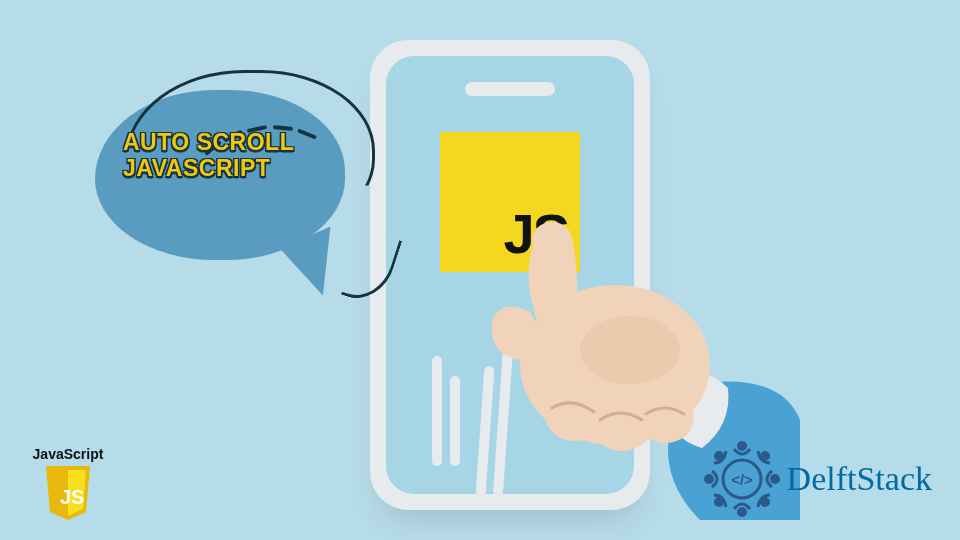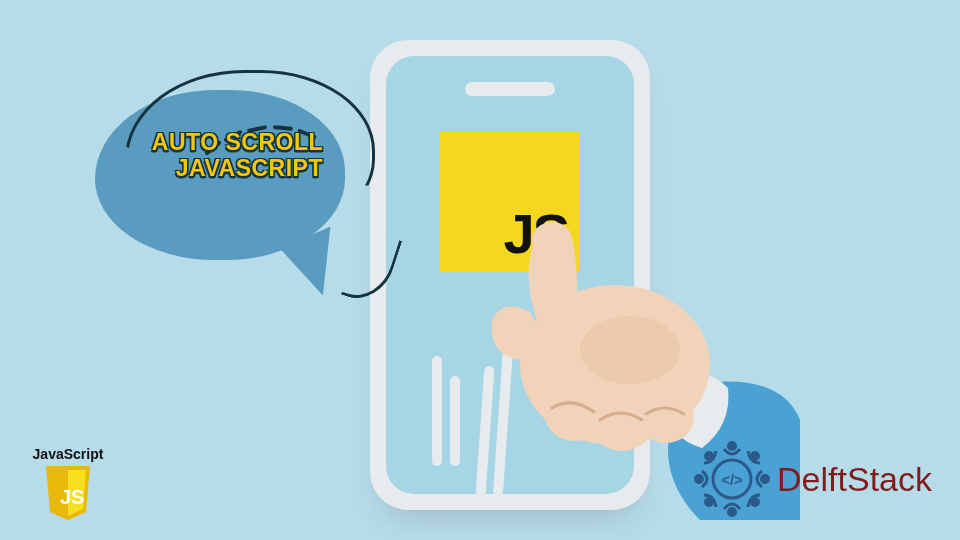--- a/index.html
+++ b/index.html
@@ -119,21 +119,21 @@
   }
   .dashes .d1 { left: 0; top: 22px; transform: rotate(-40deg); }
   .dashes .d2 { left: 20px; top: 10px; transform: rotate(-28deg); }
   .dashes .d3 { left: 44px; top: 3px; transform: rotate(-12deg); }
   .dashes .d4 { left: 70px; top: 2px; transform: rotate(6deg); }
   .dashes .d5 { left: 94px; top: 8px; transform: rotate(22deg); }
   .bubble-text {
     position: absolute;
     left: 28px; top: 60px;
     width: 200px;
-    text-align: right;
+    text-align: left;
     font-weight: 900;
     font-size: 23px;
     line-height: 1.12;
     color: #f2c70f;
     text-shadow:
       -1.5px -1.5px 0 #16343f,
        1.5px -1.5px 0 #16343f,
       -1.5px  1.5px 0 #16343f,
        1.5px  1.5px 0 #16343f,
        0 3px 0 rgba(22,52,63,0.5);
@@ -163,22 +163,22 @@
   
   .brand {
     position: absolute;
     right: 28px; bottom: 22px;
     display: flex; align-items: center;
     gap: 6px;
   }
   .brand-text {
     font-size: 34px;
     font-weight: 500;
-    color: #7f1d1d;
-    font-family: Liberation Sans, sans-serif;
+    color: #0369a1;
+    font-family: Liberation Serif, serif;
   }
   .brand-mark {
     width: 78px; height: 78px;
     position: relative;
   }
 </style>
 </head>
 <body>
 
 <div class="phone">

